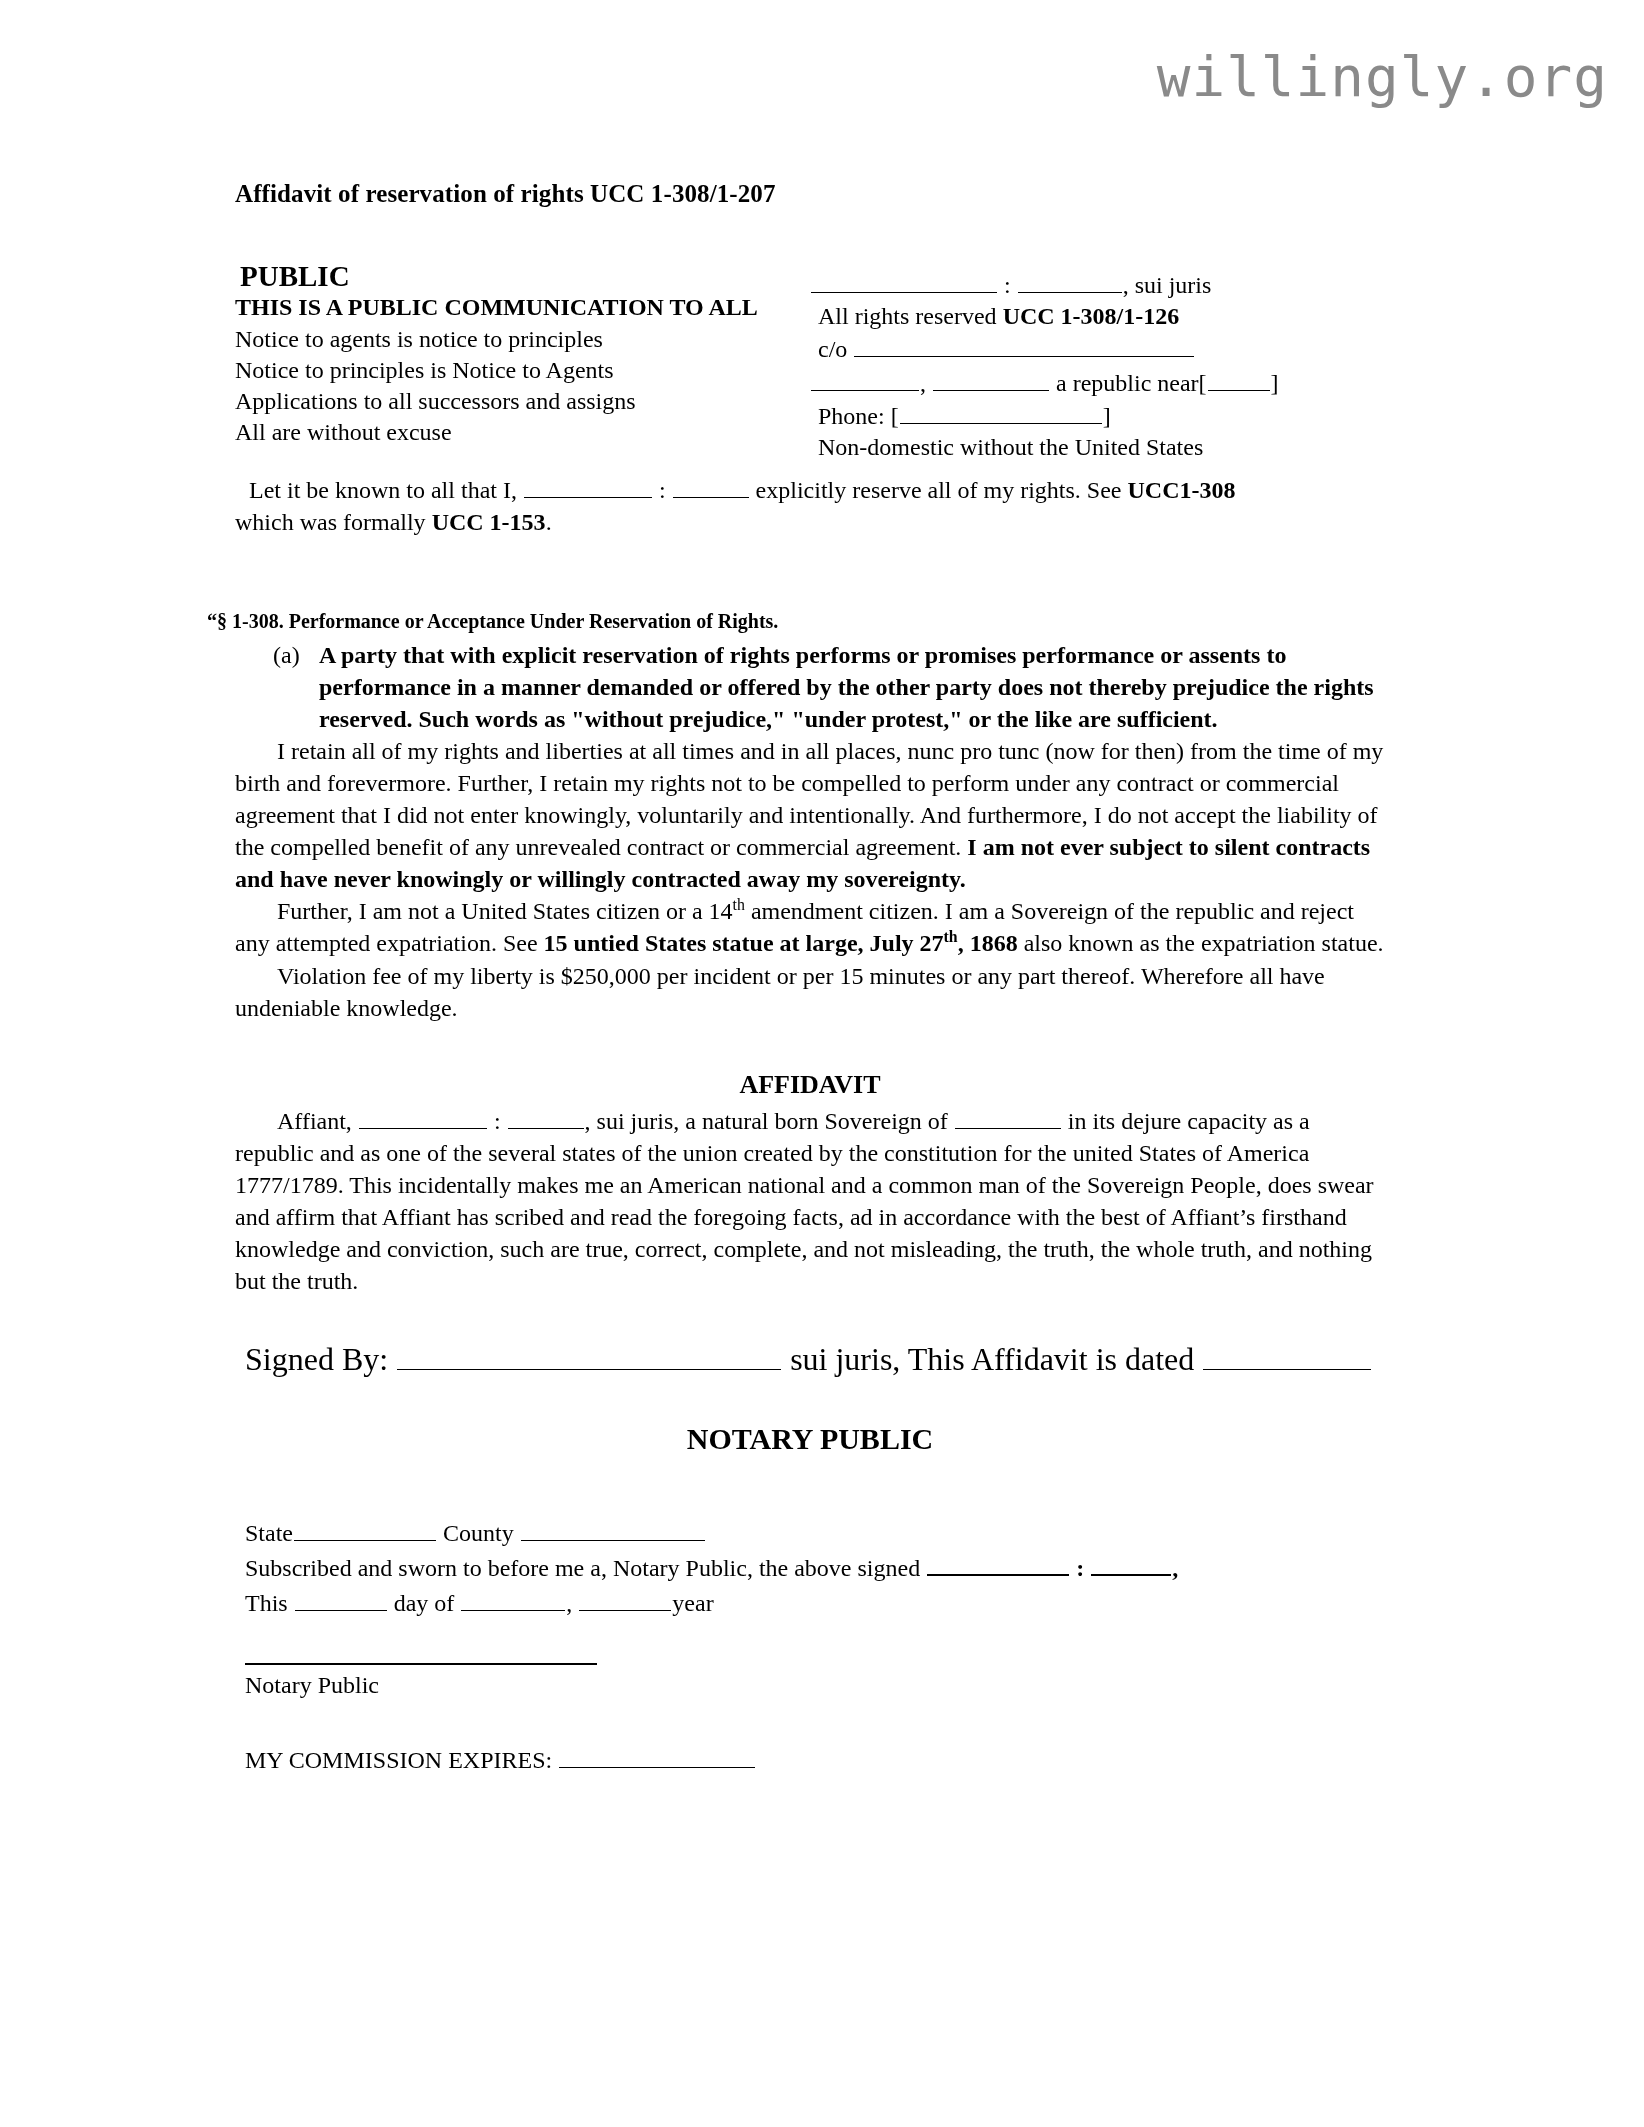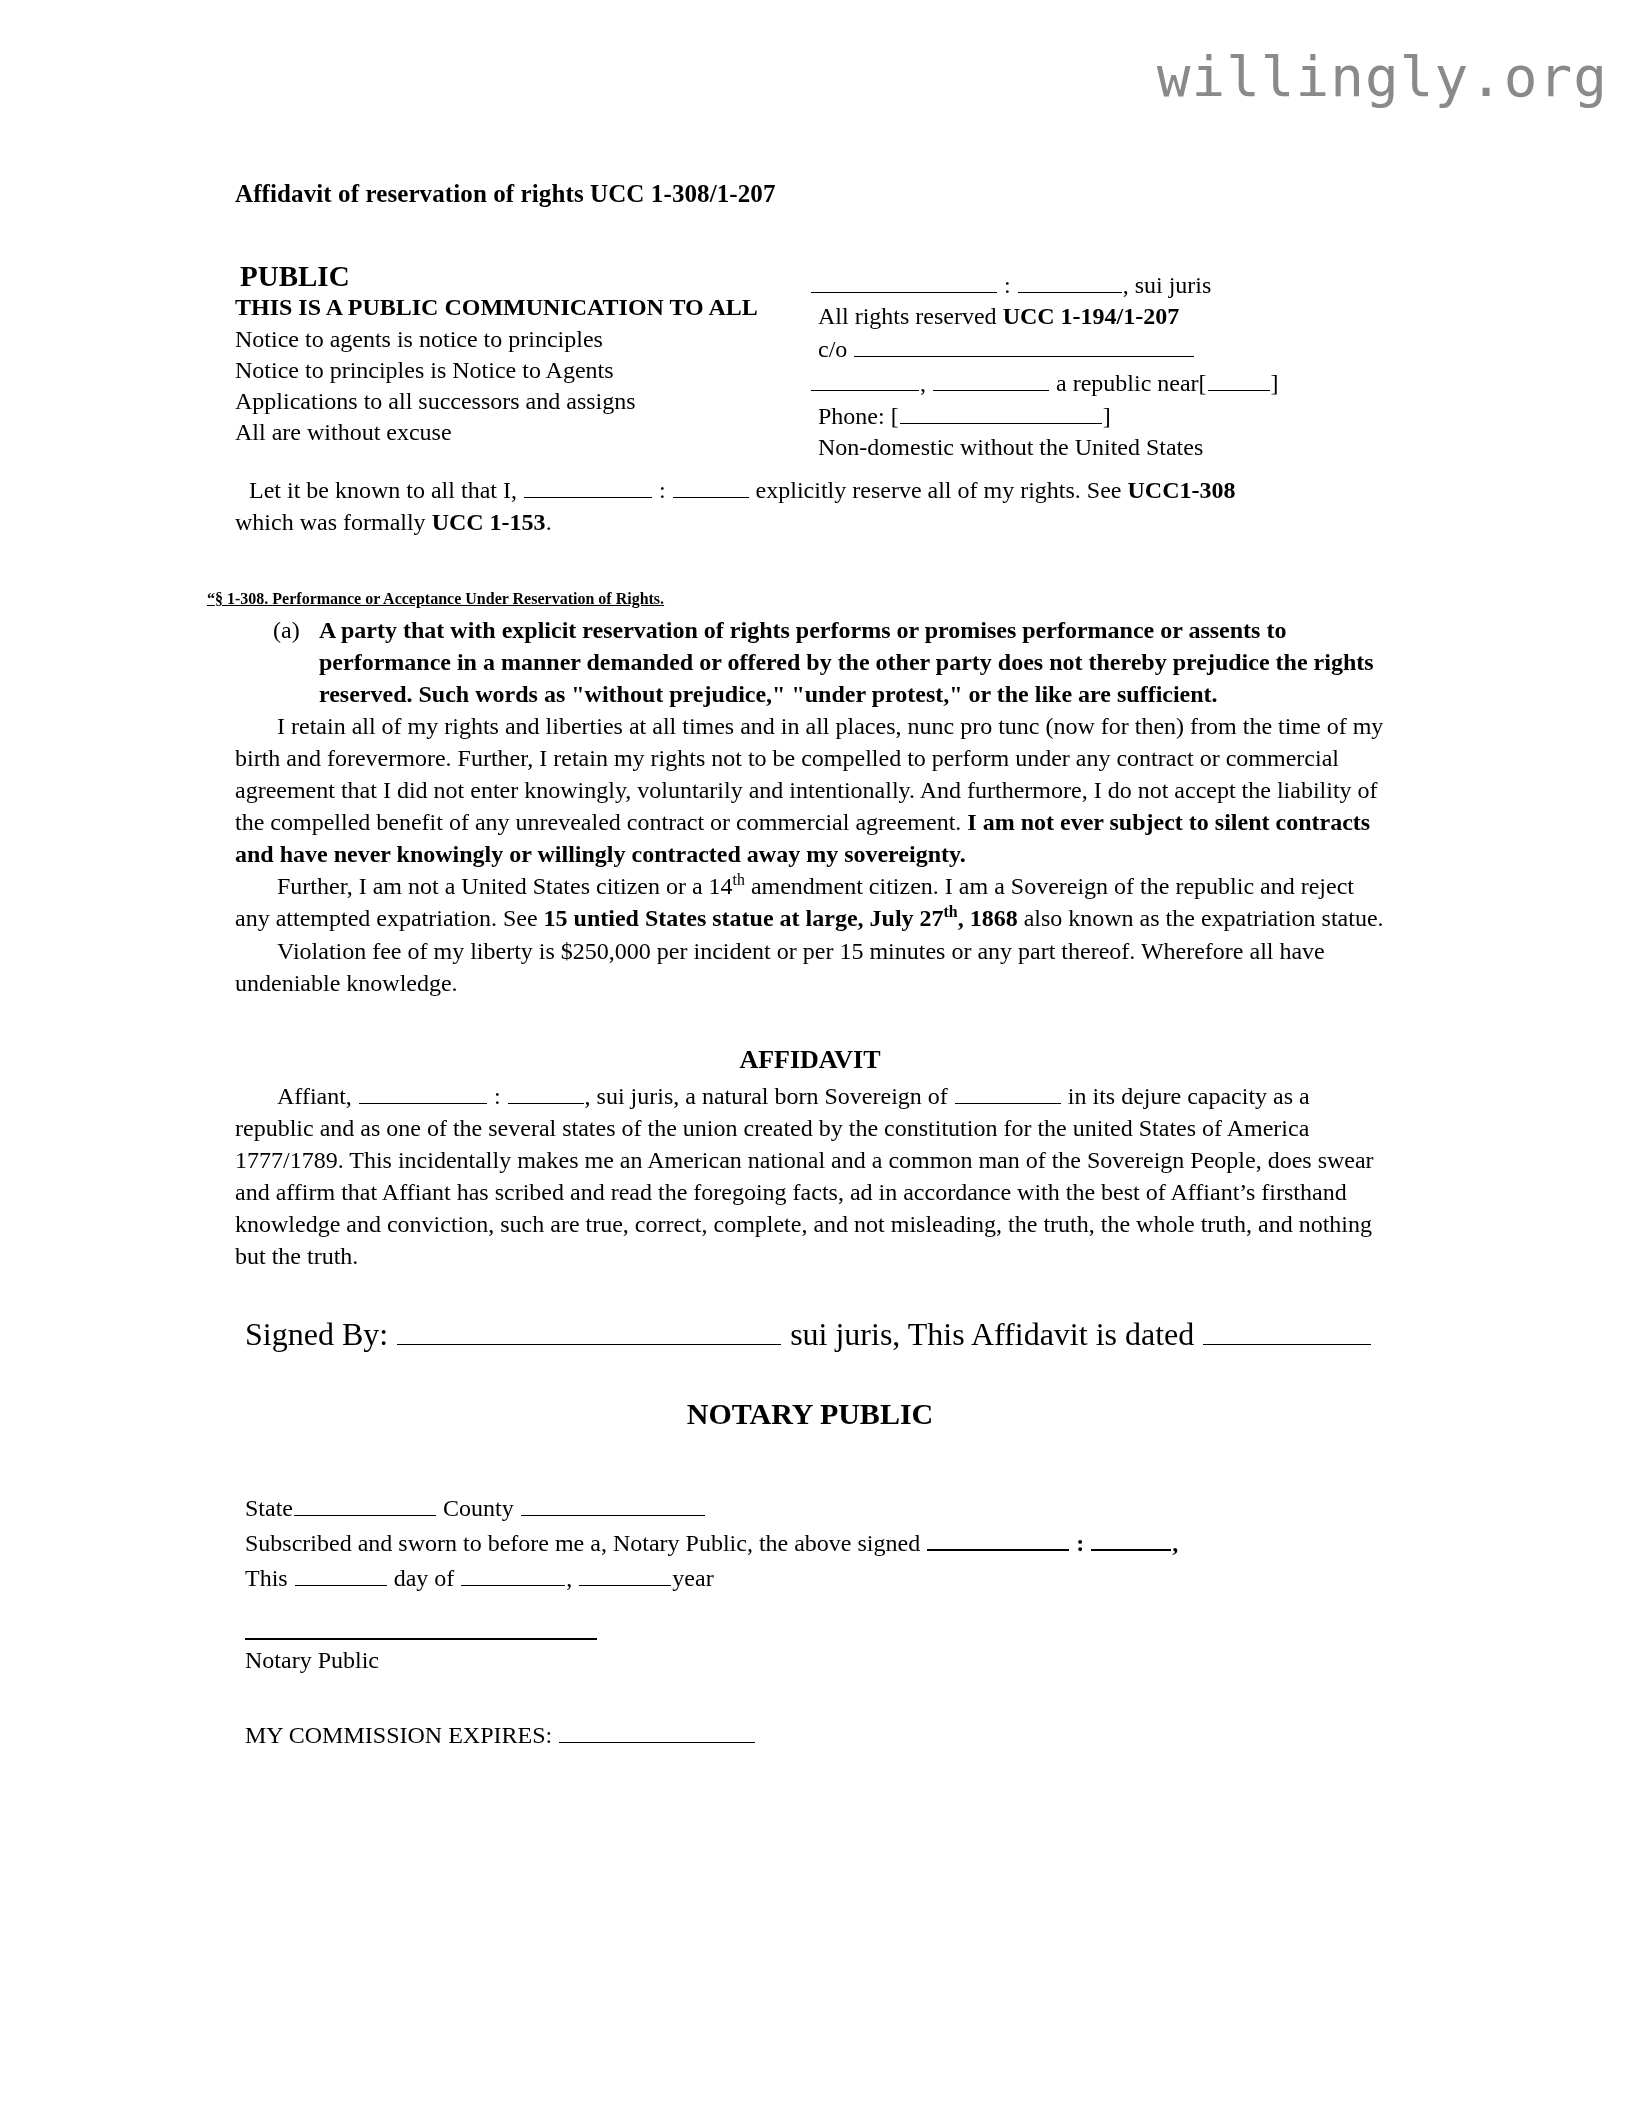--- a/index.html
+++ b/index.html
@@ -102,25 +102,24 @@
     margin: 0;
     text-align: left;
   }
   .lead-para {
     margin-top: 30px;
     margin-bottom: 0;
   }
 
   .section-head {
     font-weight: bold;
-    font-size: 16px;
-    margin-top: 52px;
+    font-size: 20px;
+    margin-top: 72px;
     margin-bottom: 6px;
     margin-left: -28px;
-    text-decoration: underline;
   }
 
   .item-a {
     display: flex;
     margin-left: 38px;
     margin-bottom: 0;
   }
   .item-a .marker {
     flex: 0 0 auto;
     width: 46px;
@@ -214,21 +213,21 @@
       </div>
 
       <div class="hdr-right">
         <span class="r-line">
           <span class="bl" style="width:186px"></span>
           <span>:</span>
           <span class="bl" style="width:104px"></span><span>, sui juris</span>
         </span>
         <span class="r-line indent">
           <span>All rights reserved</span>
-          <b>UCC 1-194/1-207</b>
+          <b>UCC 1-308/1-126</b>
         </span>
         <span class="r-line indent">
           <span>c/o</span>
           <span class="bl" style="width:340px"></span>
         </span>
         <span class="r-line">
           <span class="bl" style="width:108px"></span><span>,</span>
           <span class="bl" style="width:116px"></span>
           <span>a republic near</span><span>[</span><span class="bl" style="width:62px"></span><span>]</span>
         </span>

